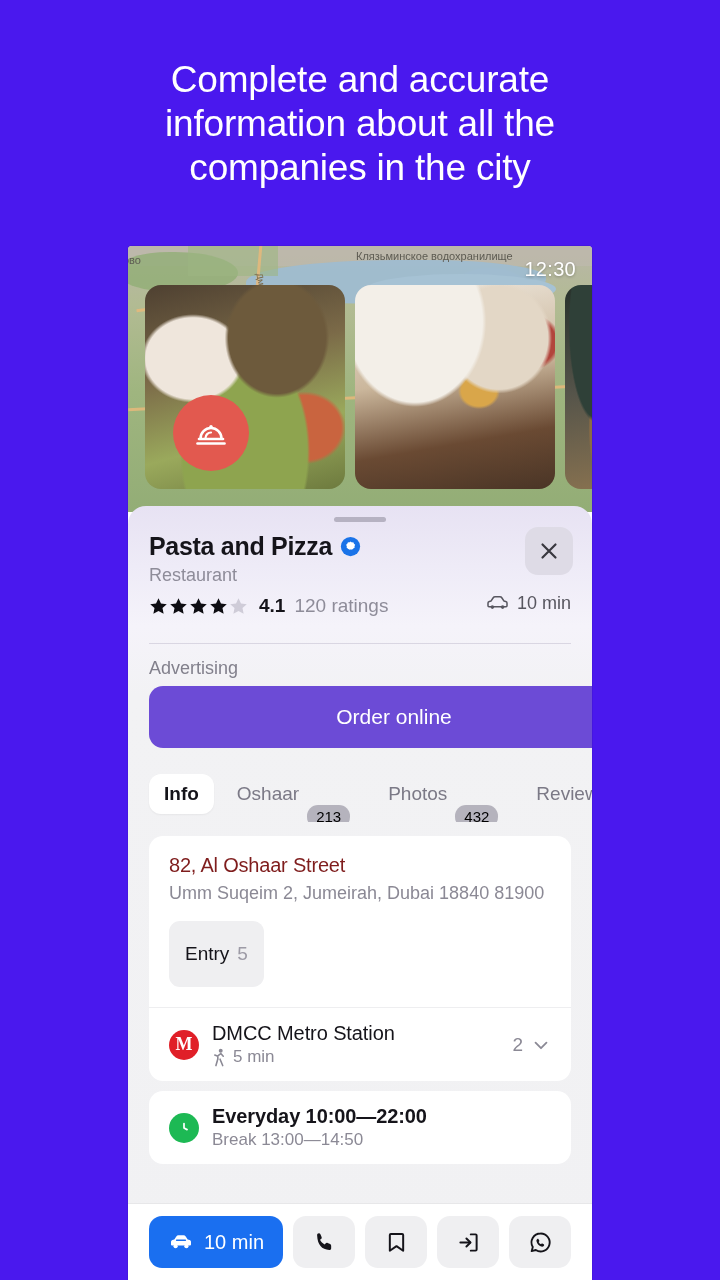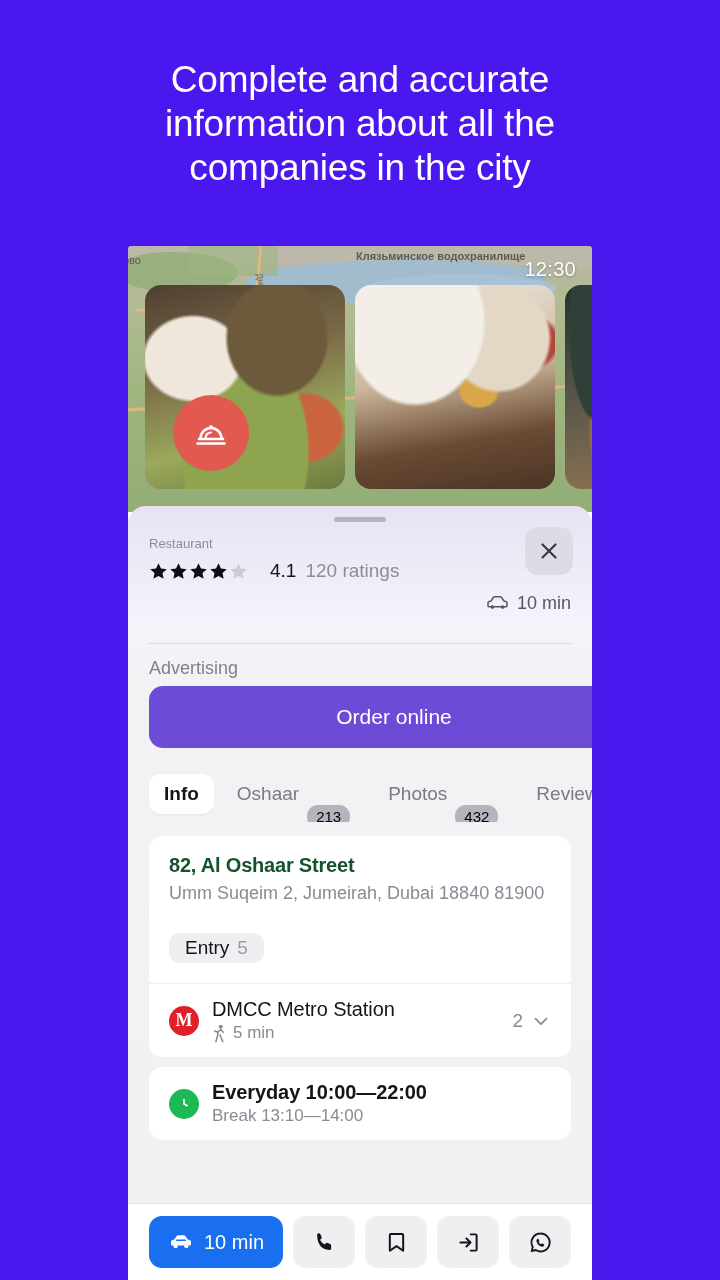--- a/index.html
+++ b/index.html
@@ -115,21 +115,21 @@
   .map-road.r3 { left: 0px; top: 150px; width: 464px; height: 3px; transform: rotate(-3deg); }
   .map-road.r4 { left: 30px; top: 96px; width: 80px; height: 3px; transform: rotate(42deg); }
   .map-label {
     position: absolute;
     color: #5d5b52;
     font-size: 11px;
     white-space: nowrap;
     font-family: "Liberation Sans", sans-serif;
   }
   .map-label.left { left: -10px; top: 8px; }
-  .map-label.center { left: 228px; top: 4px; font-weight: bold; }
+  .map-label.center { left: 228px; top: 4px; }
   .map-label.vertical {
     left: 136px;
     top: 26px;
     font-size: 9px;
     transform: rotate(78deg);
     transform-origin: left top;
     color: #7a6a4a;
   }
   .status-time {
     position: absolute;
@@ -237,37 +237,37 @@
     letter-spacing: -0.3px;
   }
   .verified {
     width: 21px;
     height: 21px;
     flex: 0 0 auto;
     display: block;
   }
   .biz-category {
     margin-top: 4px;
-    font-size: 13px;
+    font-size: 18px;
     color: #8e8c99;
     font-weight: 400;
   }
   .rating-row {
     margin-top: 9px;
     display: flex;
     align-items: center;
     gap: 9px;
   }
   .stars { display: flex; gap: 1px; }
   .star { width: 19px; height: 19px; display: block; }
   .rating-value {
     font-size: 19px;
-    font-weight: 400;
+    font-weight: 700;
     color: #15141a;
-    margin-left: 13px;
+    margin-left: 2px;
   }
   .rating-count {
     font-size: 19px;
     color: #8e8c99;
   }
   .drive-chip {
     position: absolute;
     right: 21px;
     top: 87px;
     display: flex;
@@ -374,38 +374,38 @@
   }
   .card {
     background: #ffffff;
     border-radius: 14px;
     margin-bottom: 10px;
     overflow: hidden;
   }
   .card-pad { padding: 18px 20px 20px 20px; }
   .addr-title {
     font-size: 20px;
-    font-weight: 700;
-    color: #14532d;
+    font-weight: 400;
+    color: #7f1d1d;
     letter-spacing: -0.2px;
   }
   .addr-sub {
     margin-top: 4px;
     font-size: 18px;
     line-height: 24px;
     color: #8b8995;
   }
   .entry-chip {
     display: inline-flex;
     align-items: flex-end;
     gap: 8px;
-    margin-top: 28px;
+    margin-top: 16px;
     background: #efeff1;
     border-radius: 11px;
-    padding: 4px 16px;
+    padding: 22px 16px;
     cursor: pointer;
   }
   .entry-chip .lbl { font-size: 19px; color: #15141a; font-weight: 400; }
   .entry-chip .num { font-size: 19px; color: #9d9ba6; }
   .card-row {
     display: flex;
     align-items: center;
     padding: 14px 20px;
     gap: 13px;
     border-top: 1px solid #eeeef0;
@@ -510,20 +510,28 @@
         </div>
       </div>
       <div class="photo p2"></div>
       <div class="photo p3"></div>
     </div>
 
     <div class="sheet">
       <div class="grabber"></div>
 
       <div class="sheet-head">
+        <div class="title-row">
+          <span class="biz-title">Pasta and Pizza</span>
+          <svg class="verified" viewBox="0 0 24 24">
+            <circle cx="12" cy="12" r="11" fill="#1a73e8"></circle>
+            <path d="M12 5.4 l2.1 1.5 2.5 -.4 .9 2.4 2 1.6 -1.1 2.3 .3 2.5 -2.4 .8 -1.6 2 -2.4 -.8 -2.4 .8 -1.6 -2 -2.4 -.8 .3 -2.5 -1.1 -2.3 2 -1.6 .9 -2.4 2.5 .4z" fill="#ffffff" transform="scale(0.72) translate(4.6 3.4)"></path>
+            <circle cx="12" cy="11.4" r="4.1" fill="#ffffff"></circle>
+          </svg>
+        </div>
         <div class="biz-category">Restaurant</div>
         <div class="rating-row">
           <span class="stars">
             <svg class="star" viewBox="0 0 20 20">
                 <path d="M10 1.2l2.6 5.6 6.1.7-4.5 4.2 1.2 6-5.4-3-5.4 3 1.2-6L1.3 7.5l6.1-.7z" fill="#0f0e13"></path>
               </svg>
             <svg class="star" viewBox="0 0 20 20">
                 <path d="M10 1.2l2.6 5.6 6.1.7-4.5 4.2 1.2 6-5.4-3-5.4 3 1.2-6L1.3 7.5l6.1-.7z" fill="#0f0e13"></path>
               </svg>
             <svg class="star" viewBox="0 0 20 20">
@@ -615,21 +623,21 @@
           <div class="card-row no-border">
             <span class="row-icon">
               <span class="clock-dot">
                 <svg width="18" height="18" viewBox="0 0 20 20" aria-hidden="true">
                   <path d="M10 5 L10 10 L13.4 11.8" stroke="#ffffff" stroke-width="1.9" fill="none" stroke-linecap="round" stroke-linejoin="round"></path>
                 </svg>
               </span>
             </span>
             <span class="row-main">
               <span class="row-title" style="font-weight:700;margin-top:31px;">Everyday 10:00—22:00</span>
-              <span class="row-sub">Break 13:10—14:00</span>
+              <span class="row-sub">Break 13:00—14:50</span>
             </span>
           </div>
         </div>
 
       </div>
 
     </div>
 
     <div class="bottom-bar">
       <button class="route-btn">

